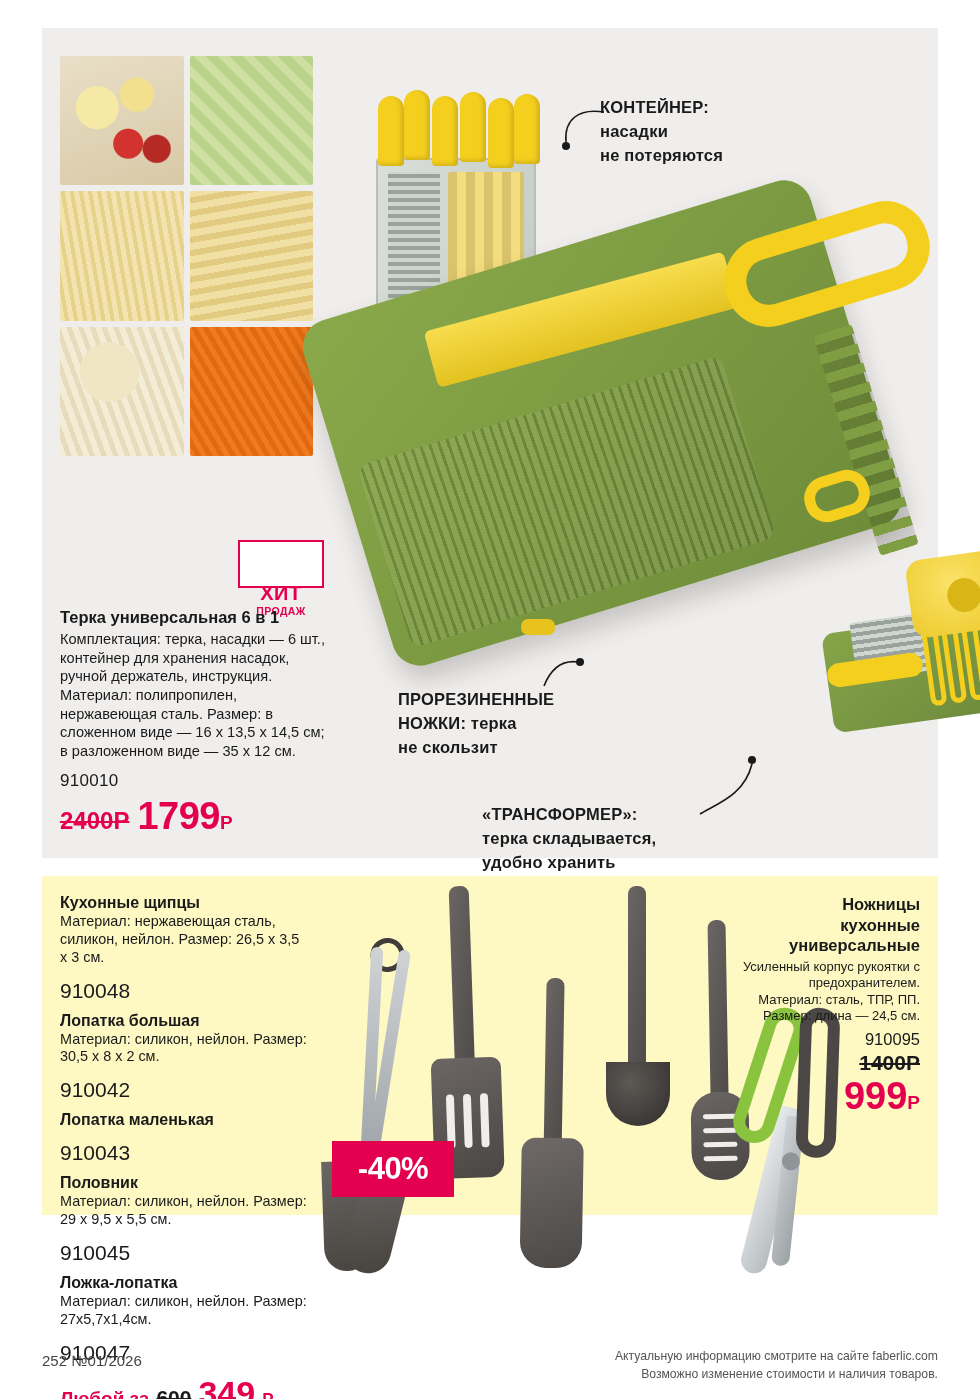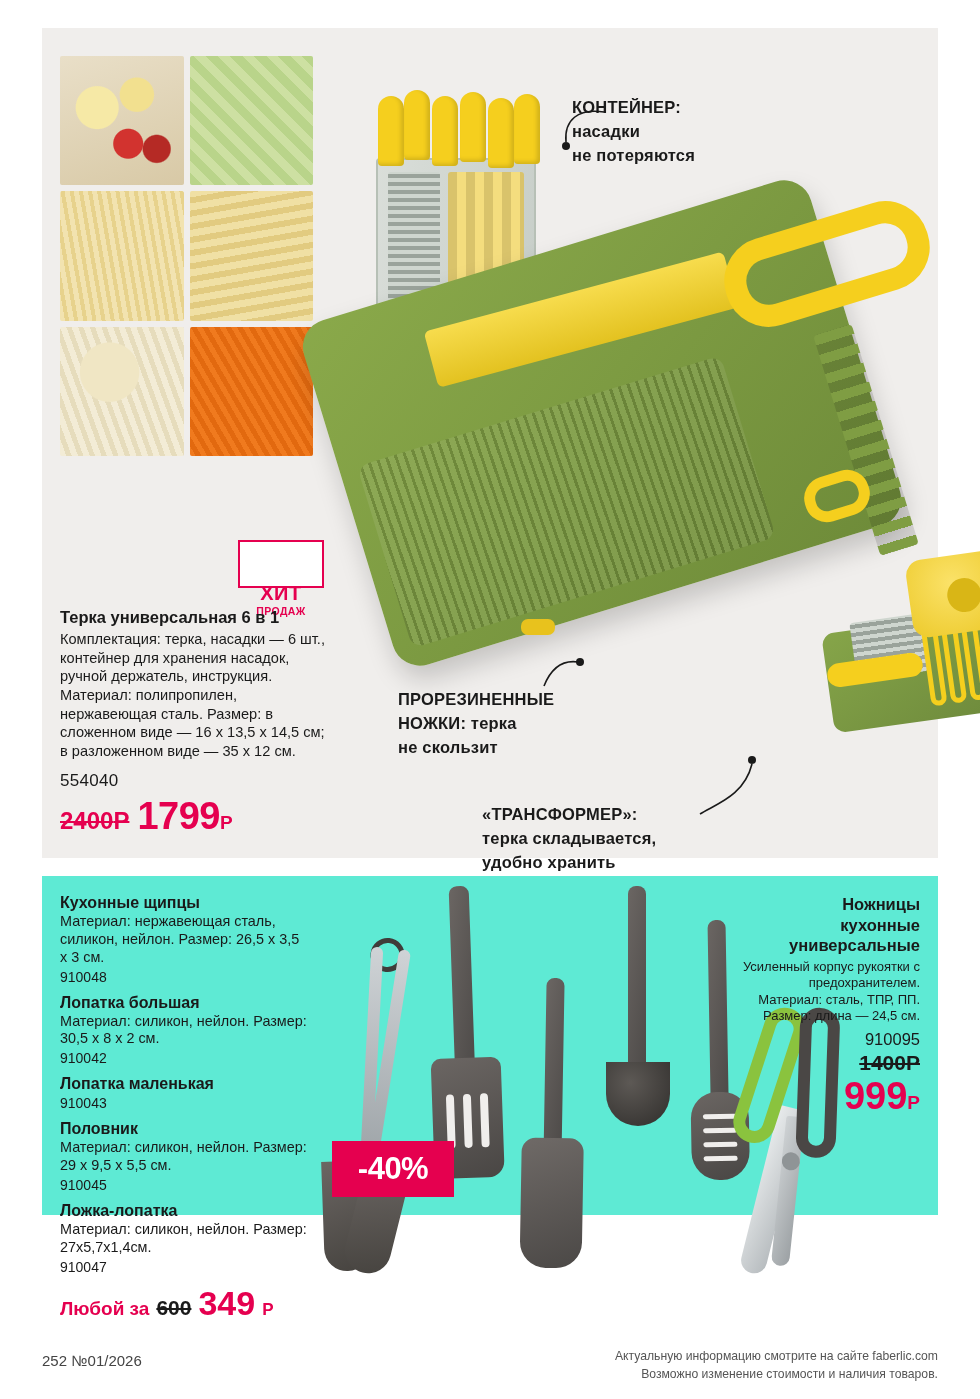--- a/index.html
+++ b/index.html
@@ -207,21 +207,21 @@
     position: absolute; left: 10px; top: 110px;
     width: 96px; height: 24px;
     background: #f5cf1e; border-radius: 12px;
     transform: rotate(-8deg);
   }
 
   
   .callout { position: absolute; font-weight: bold; letter-spacing: .2px; }
   .callout .t1 { display: block; }
   .co-container {
-    left: 530px; top: 68px; font-size: 16.5px; line-height: 1.45; color: #1a1a1a;
+    left: 558px; top: 68px; font-size: 16.5px; line-height: 1.45; color: #1a1a1a;
   }
   .co-feet { left: 356px; top: 660px; font-size: 16.5px; line-height: 1.45; }
   .co-transformer { left: 440px; top: 775px; font-size: 16.5px; line-height: 1.45; }
 
   .curve { position: absolute; }
 
   
   .hit-badge {
     position: absolute; left: 196px; top: 512px;
     width: 86px; height: 48px;
@@ -244,27 +244,27 @@
     text-decoration: line-through; text-decoration-thickness: 2px;
   }
   .new-price { color: #e5004f; font-size: 38px; font-weight: bold; letter-spacing: -.5px; }
   .rub { font-size: 19px; font-weight: bold; }
 
   
   .bottom-block {
     position: absolute;
     left: 42px; top: 876px;
     width: 896px; height: 339px;
-    background: #5eead4;
+    background: #fef9c3;
   }
   .b-left { position: absolute; left: 18px; top: 18px; width: 250px; }
   .item { margin-bottom: 9px; }
   .item h4 { margin: 0 0 1px 0; font-size: 16px; font-weight: bold; }
   .item p { margin: 0; font-size: 14.4px; line-height: 1.24; }
-  .item .art { font-size: 14px; margin-top: 2px; }
+  .item .art { font-size: 21px; margin-top: 12px; }
   .any-for {
     display: flex; align-items: baseline; gap: 7px; margin-top: 2px;
   }
   .any-for .lbl { color: #e5004f; font-size: 19px; font-weight: bold; }
   .any-for .old { color: #1a1a1a; font-size: 21px; font-weight: bold; text-decoration: line-through; text-decoration-thickness: 2px;}
   .any-for .new { color: #e5004f; font-size: 34px; font-weight: bold; }
   .any-for .rub2 { color: #e5004f; font-size: 17px; font-weight: bold; }
 
   .discount-badge {
     position: absolute; left: 290px; bottom: 18px;
@@ -475,21 +475,21 @@
   </div>
 
   <div class="hit-badge">
     <div class="b1">ХИТ</div>
     <div class="b2">ПРОДАЖ</div>
   </div>
 
   <div class="p1-text">
     <div class="p1-title">Терка универсальная 6 в 1</div>
     <div class="p1-desc">Комплектация: терка, насадки — 6 шт., контейнер для хранения насадок, ручной держатель, инструкция. Материал: полипропилен, нержавеющая сталь. Размер: в сложенном виде — 16 x 13,5 x 14,5 см; в разложенном виде — 35 x 12 см.</div>
-    <div class="p1-art">554040</div>
+    <div class="p1-art">910010</div>
     <div class="p1-prices">
       <span class="old-price"><span>2400</span><span>Р</span></span>
       <span class="new-price"><span>1799</span><span class="rub">Р</span></span>
     </div>
   </div>
 </div>
 
 <div class="bottom-block">
 
   <div class="b-left">

